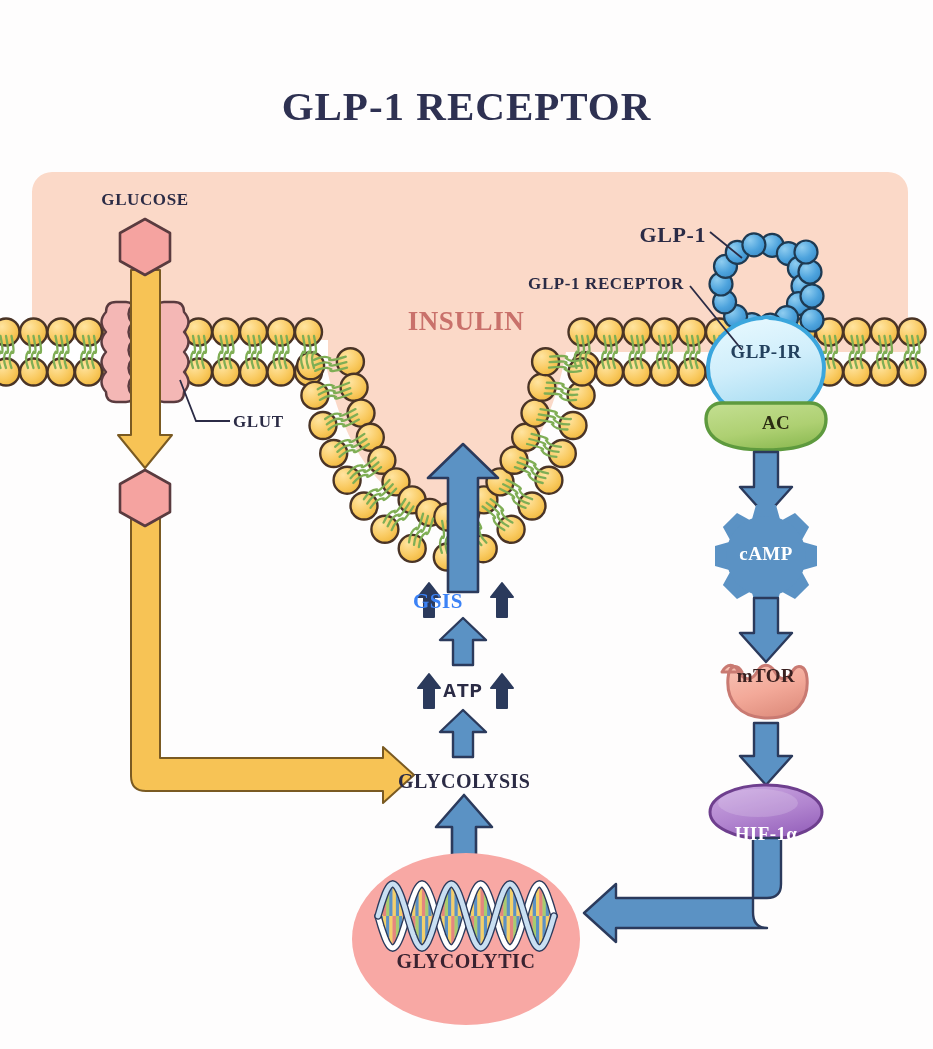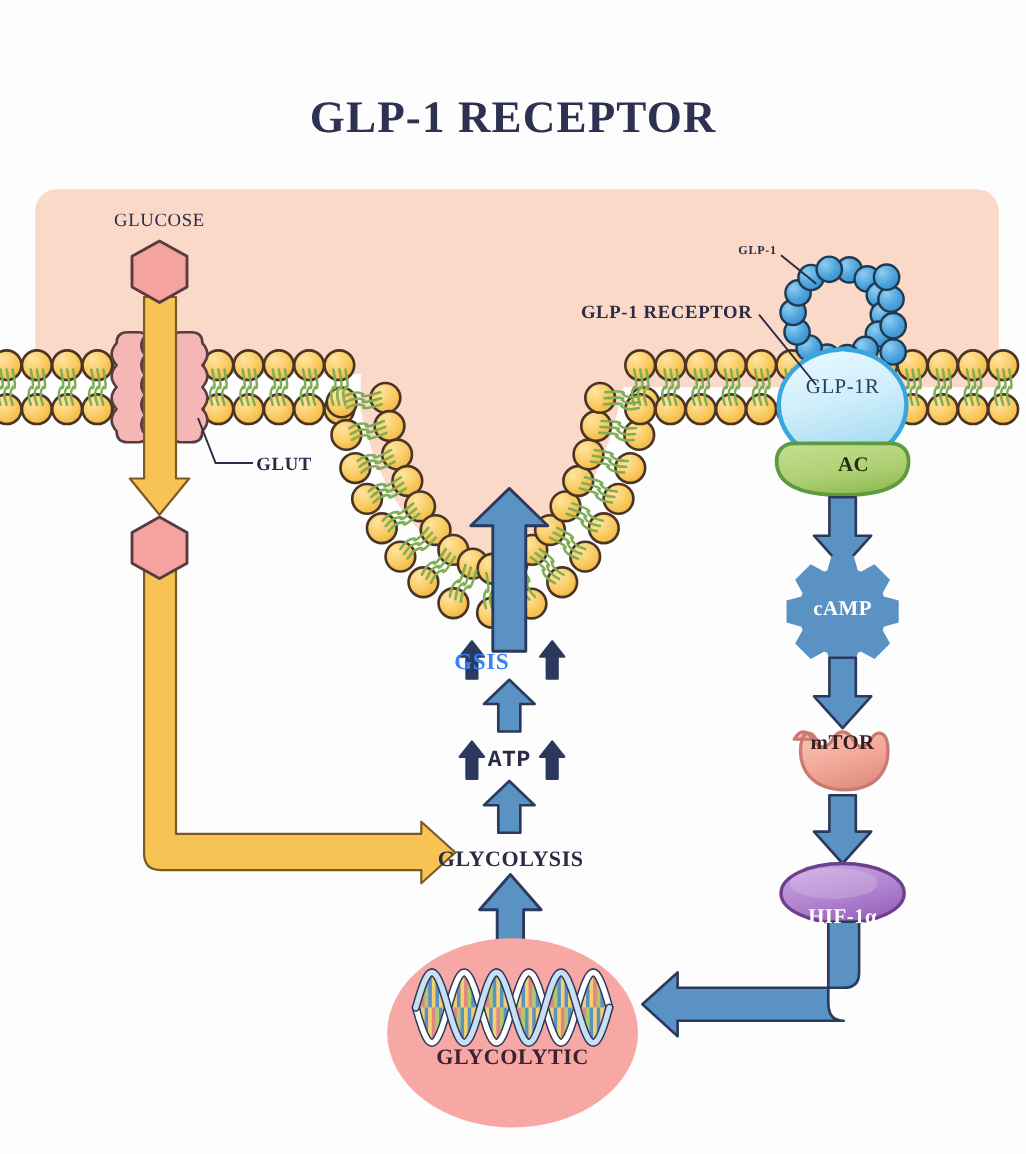--- a/index.html
+++ b/index.html
@@ -1056,38 +1056,41 @@
       </g>
 
   </svg>
 
   <div style="position:absolute;top:0;left:0;width:933px;height:1049px;border-radius:21px;">
 
     <div class="ttl" style="position:absolute;left:0;top:82px;width:933px;text-align:center;
                 font-size:41px;letter-spacing:1px;color:#2e3152;">GLP-1 RECEPTOR</div>
 
     <div style="position:absolute;left:58px;top:190px;width:174px;text-align:center;
-                font-family:'Liberation Serif',serif;font-weight:normal;font-size:17px;
+                font-family:'Liberation Serif',serif;font-weight:bold;font-size:17px;
                 letter-spacing:0.6px;color:#2b2b45;">GLUCOSE</div>
 
     <div style="position:absolute;left:233px;top:412px;
                 font-family:'Liberation Serif',serif;font-weight:bold;font-size:17px;
                 letter-spacing:0.6px;color:#2b2b45;">GLUT</div>
 
+    <div style="position:absolute;left:366px;top:306px;width:200px;text-align:center;
+                font-family:'Liberation Serif',serif;font-weight:bold;font-size:27px;
+                letter-spacing:0.6px;color:#c9716b;">INSULIN</div>
 
     <div style="position:absolute;left:576px;top:222px;width:130px;text-align:right;
-                font-family:'Liberation Serif',serif;font-weight:bold;font-size:11px;
+                font-family:'Liberation Serif',serif;font-weight:bold;font-size:22px;
                 letter-spacing:0.6px;color:#2b2b45;">GLP-1</div>
 
     <div style="position:absolute;left:446px;top:274px;width:238px;text-align:right;
                 font-family:'Liberation Serif',serif;font-weight:bold;font-size:17px;
                 letter-spacing:0.6px;color:#2b2b45;">GLP-1 RECEPTOR</div>
 
     <div style="position:absolute;left:706px;top:341px;width:120px;text-align:center;
-                font-family:'Liberation Serif',serif;font-weight:normal;font-size:19px;
+                font-family:'Liberation Serif',serif;font-weight:bold;font-size:19px;
                 letter-spacing:0.4px;color:#23415e;">GLP-1R</div>
 
     <div style="position:absolute;left:706px;top:412px;width:140px;text-align:center;
                 font-family:'Liberation Serif',serif;font-weight:bold;font-size:19px;
                 letter-spacing:0.4px;color:#2b2b12;">AC</div>
 
     <div style="position:absolute;left:706px;top:543px;width:120px;text-align:center;
                 font-family:'Liberation Serif',serif;font-weight:bold;font-size:19px;
                 letter-spacing:0.4px;color:#ffffff;">cAMP</div>
 

